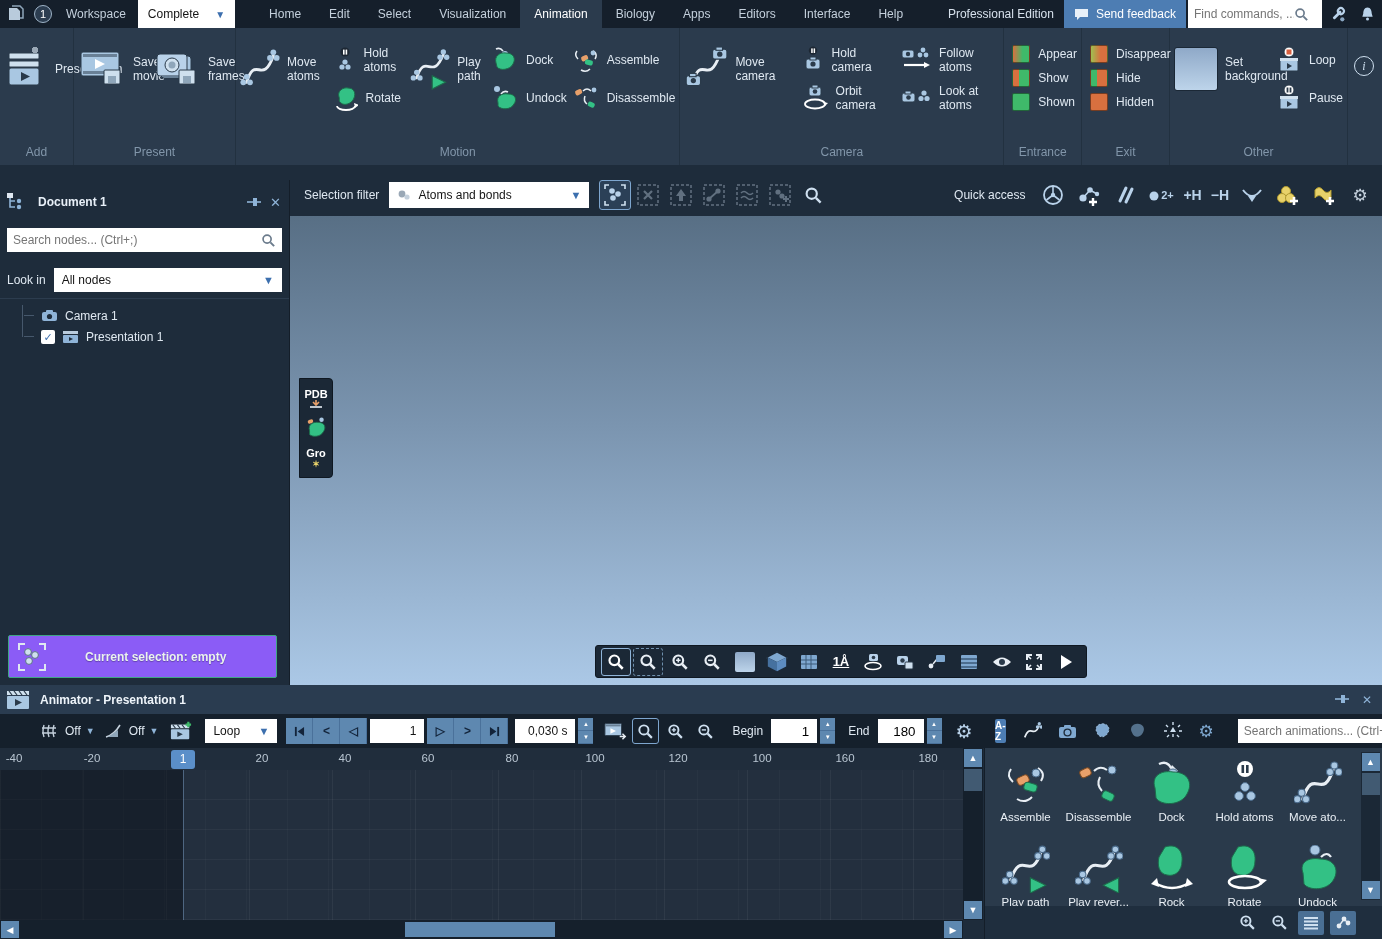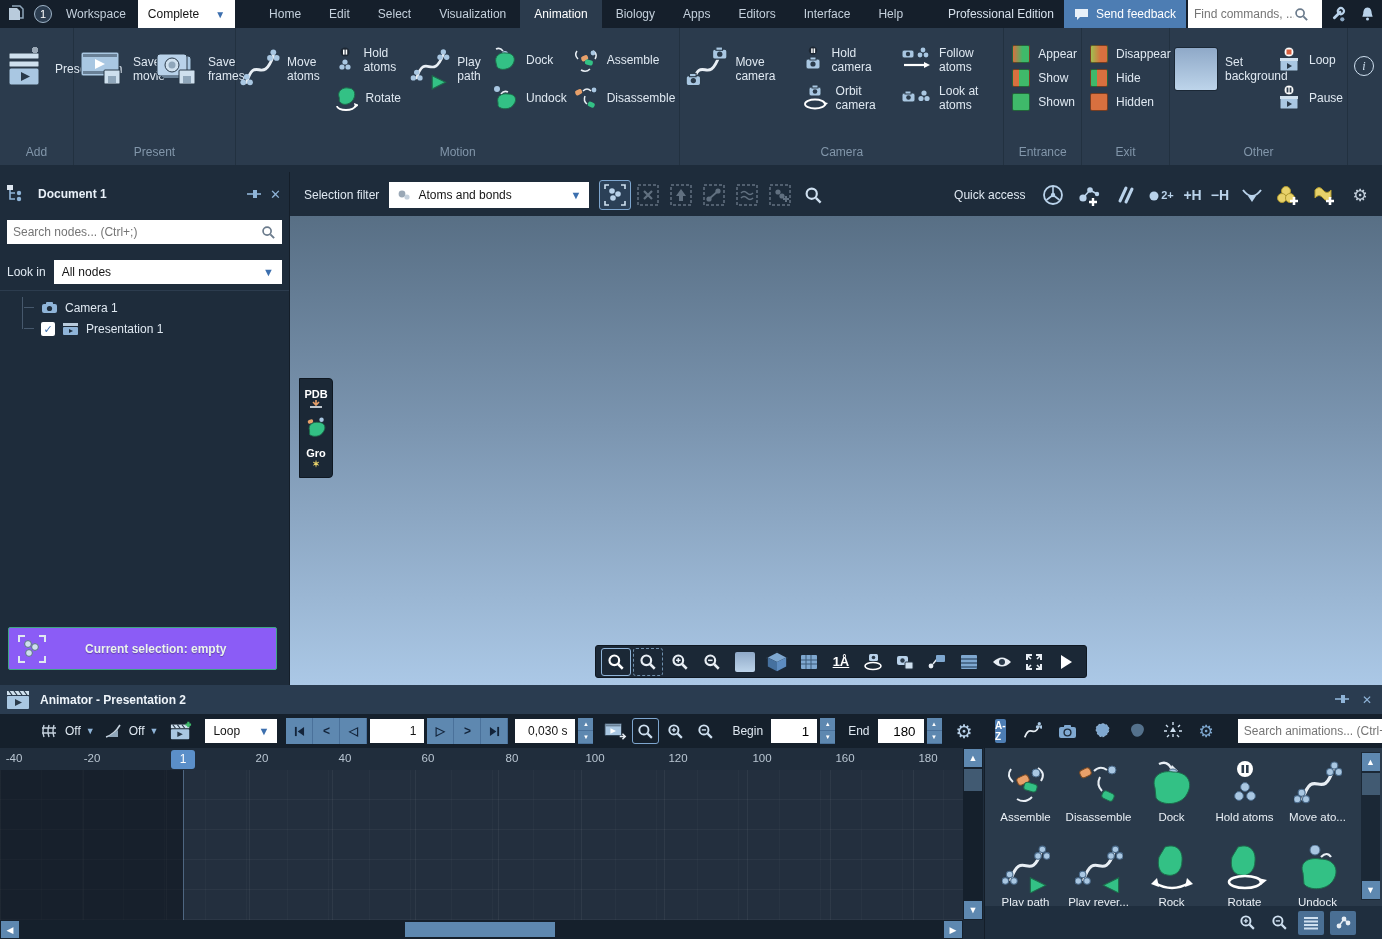--- a/index.html
+++ b/index.html
@@ -31,21 +31,21 @@
   .glabel{position:absolute;bottom:6px;left:0;right:0;text-align:center;color:#8296aa;font-size:12px}
   .rb-big{display:flex;flex-direction:row;align-items:center;padding-top:15px;gap:7px;min-width:62px;cursor:pointer}
   .rb-big .ic{height:52px;display:flex;align-items:center;justify-content:center}
   .rb-col{display:flex;flex-direction:column;padding-top:20px;gap:14px}
   .rb-col3{display:flex;flex-direction:column;padding-top:14px;}
   .rb-small{display:flex;align-items:center;gap:8px;cursor:pointer;height:24px}
   .sq{width:18px;height:18px;border:1px solid rgba(0,0,0,.45);border-radius:2px}
   .info-circle{width:20px;height:20px;border:1.5px solid #cfe0f0;border-radius:50%;color:#cfe0f0;display:flex;align-items:center;justify-content:center;font-style:italic;font-family:"Liberation Serif",serif;margin:28px 8px 0 6px;cursor:pointer}
 
   
-  .leftpanel{position:absolute;top:172px;left:0;width:290px;height:520px;background:#1e2c3b;border-right:1px solid #141e29}
+  .leftpanel{position:absolute;top:180px;left:0;width:290px;height:520px;background:#1e2c3b;border-right:1px solid #141e29}
   .lp-header{display:flex;align-items:center;margin:12px 8px 8px 6px;gap:8px}
   .lp-title{font-weight:bold;color:#e8f0f8;flex:1;margin-left:4px}
   .lp-x,.lp-pin{color:#8fb4d8;cursor:pointer;font-size:13px}
   .lp-search{height:24px;background:#fff;margin:16px 7px;display:flex;align-items:center;padding:0 6px}
   .lp-search input{flex:1;border:0;outline:0;font-size:12px;color:#333;background:transparent}
   .lookin{display:flex;align-items:center;margin:6px 7px;gap:8px}
   .lookin-dd{flex:1;height:24px;background:#fff;color:#141414;display:flex;align-items:center;padding:0 8px;cursor:pointer}
   .lookin-dd .dd-arrow{margin-left:auto;color:#3c6fae;font-size:11px}
   .lp-sep{height:1px;background:#2c3c4e;margin:6px 0}
   .tree{position:relative;padding-left:24px}
@@ -851,21 +851,21 @@
 <div class="animator">
   <div class="an-header">
     <span>
         <svg width="24" height="20" viewBox="0 0 24 20">
           <rect x="1" y="1" width="22" height="4" fill="#cfe0ee"></rect>
           <path d="M3 1 l3 4 M8 1 l3 4 M13 1 l3 4 M18 1 l3 4" stroke="#2a3a4a" stroke-width="1.2"></path>
           <rect x="1" y="6" width="22" height="13" rx="1" fill="#a9c7e2"></rect>
           <polygon points="9,9 16,12.5 9,16" fill="#2a3a4a"></polygon>
         </svg>
       </span>
-    <span class="an-title">Animator - Presentation 2</span>
+    <span class="an-title">Animator - Presentation 1</span>
     <span class="an-hdr-right">
       <span>
           <svg width="15" height="12" viewBox="0 0 15 12">
             <path d="M0 6 h6" stroke="#8fb4d8" stroke-width="1.6"></path>
             <rect x="6" y="2" width="4" height="8" fill="#8fb4d8"></rect>
             <path d="M10 6 h4" stroke="#8fb4d8" stroke-width="1.6"></path>
           </svg>
         </span>
       <span>✕</span>
     </span>

